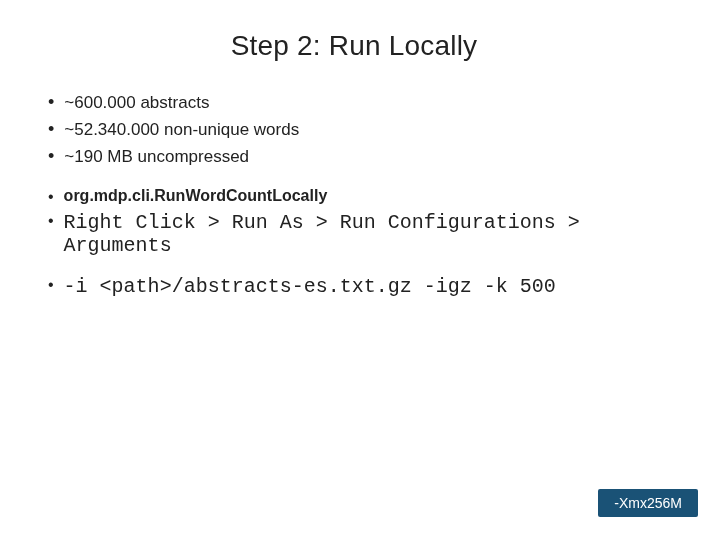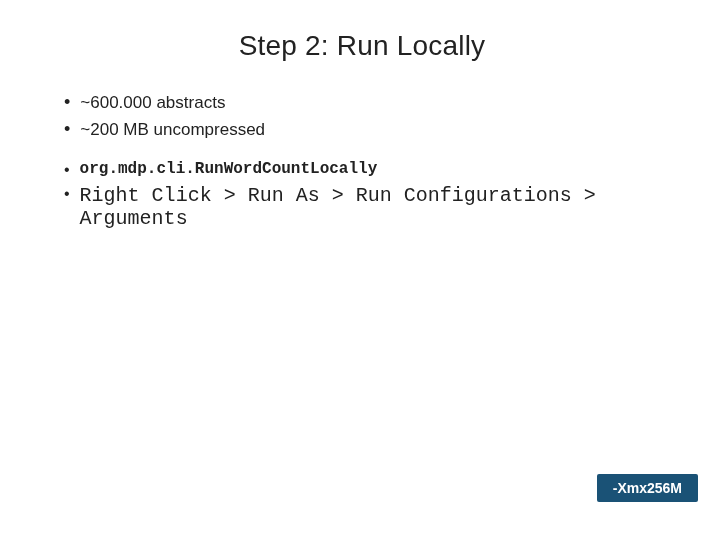--- a/index.html
+++ b/index.html
@@ -13,21 +13,21 @@
       height: 540px;
       background: #ffffff;
       font-family: 'Segoe UI', Arial, sans-serif;
       overflow: hidden;
       position: relative;
     }
 
     .slide-container {
       width: 720px;
       height: 524px;
-      padding: 30px 60px 30px 64px;
+      padding: 30px 60px 30px 48px;
       position: relative;
     }
 
     .slide-title {
       text-align: center;
       font-size: 28px;
       font-weight: 400;
       color: #222;
       margin-bottom: 30px;
       letter-spacing: 0.2px;
@@ -57,21 +57,21 @@
       background: #e0e0e0;
       text-align: center;
       padding: 10px 20px;
       margin: 18px 0 22px 0;
       font-size: 16px;
       color: #222;
       border-radius: 1px;
     }
 
     .mono-bullet {
-      font-family: Liberation Mono, monospace;
+      font-family: Liberation Sans, sans-serif;
       font-size: 16px;
       font-weight: bold;
     }
 
     .mono-text {
       font-family: 'Courier New', Courier, monospace;
       font-size: 20px;
       color: #222;
     }
 
@@ -91,54 +91,62 @@
     .bullet-list2 li::before {
       content: '•';
       margin-right: 10px;
       font-size: 16px;
       flex-shrink: 0;
       margin-top: 1px;
     }
 
     .accent-badge {
       position: absolute;
-      bottom: 22px;
+      bottom: 7px;
       right: 22px;
       background: #1a5276;
       color: #ffffff;
       font-size: 14px;
-      font-weight: 700;
+      font-weight: 400;
       padding: 6px 16px;
       border-radius: 2px;
     }
   </style>
 </head>
 <body>
 
 <div class="slide-container">
 
   <h1 class="slide-title">Step 2: Run Locally</h1>
 
   <ul class="bullet-list">
     <li>
       <span>~600.000 abstracts</span>
     </li>
     <li>
-      <span>~200 MB uncompressed</span>
+      <span>~52.340.000 non-unique words</span>
+    </li>
+    <li>
+      <span>~190 MB uncompressed</span>
     </li>
   </ul>
 
 
   <ul class="bullet-list2">
     <li>
       <span class="mono-bullet">org.mdp.cli.RunWordCountLocally</span>
     </li>
     <li>
       <span class="mono-text">Right Click &gt; Run As &gt; Run Configurations &gt; Arguments</span>
     </li>
   </ul>
 
+  <ul class="bullet-list2">
+    <li>
+      <span class="mono-text">-i &lt;path&gt;/abstracts-es.txt.gz -igz -k 500</span>
+    </li>
+  </ul>
 
   <div class="accent-badge">
     <span>-Xmx256M</span>
   </div>
 
 </div>
 
 </body></html>

